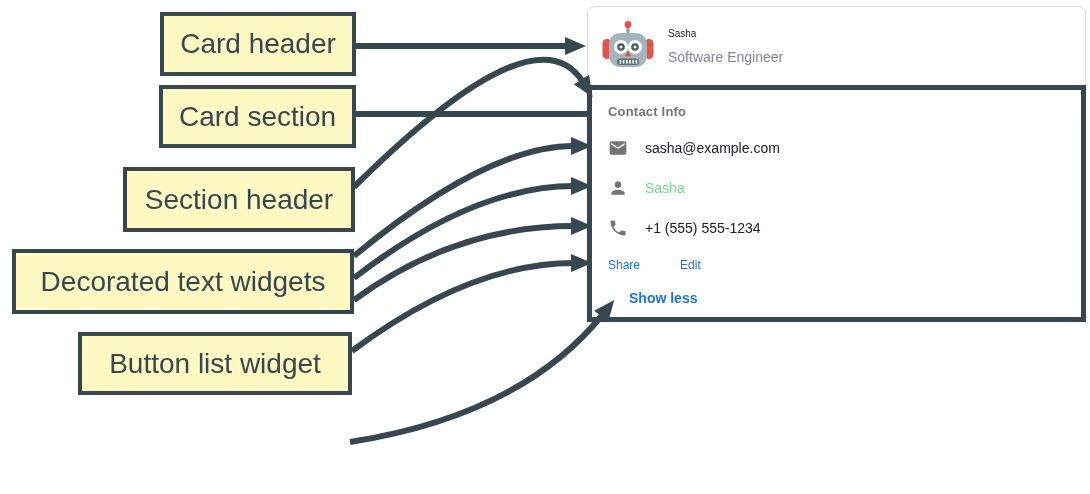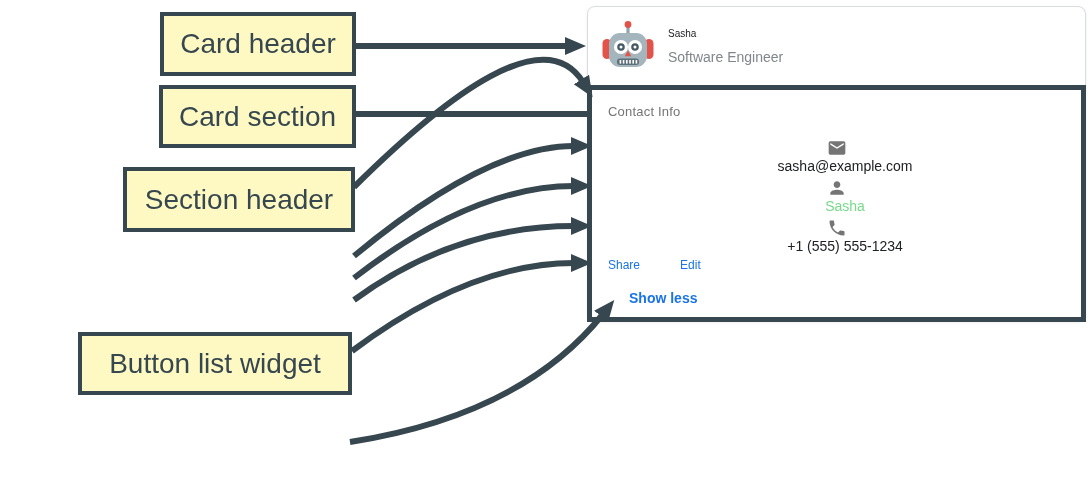--- a/index.html
+++ b/index.html
@@ -29,22 +29,22 @@
   }
   .avatar { width:56px; height:56px; flex:0 0 56px; }
   .header-text { margin-left:12px; }
   .card-title { font-size:10px; font-weight:500; color:#202124; }
   .card-subtitle { font-size:14px; color:#80868B; margin-top:10px; }
   .card-section {
     position:absolute; left:-1px; right:-1px; top:78px; bottom:-1px;
     box-sizing:border-box; background:#ffffff;
     border:5px solid #37474F; padding:14px 16px 0 16px;
   }
-  .section-title { font-size:13px; font-weight:400; color:#757575; letter-spacing:0.2px; }
-  .dt-row { display:flex; align-items:center; height:20px;flex-direction:column; }
+  .section-title { font-size:13px; font-weight:700; color:#757575; letter-spacing:0.2px; }
+  .dt-row { display:flex; align-items:center; height:20px; }
   .dt-row.first { margin-top:19px; }
   .dt-row + .dt-row { margin-top:20px; }
   .dt-icon { width:20px; height:20px; flex:0 0 20px; }
   .dt-text { margin-left:17px; font-size:14px; color:#202124; }
   .dt-text.online { color:#76DB8A; }
   .btn-row { margin-top:17px; display:flex; align-items:center; height:20px; }
   .text-btn {
     font-size:12px; font-weight:500; color:#1A73E8; background:none; border:none;
     padding:0; cursor:pointer; font-family:"Liberation Sans", sans-serif;
   }
@@ -77,20 +77,23 @@
   </svg>
 
   <div class="label-box" style="left:160px; top:12px; width:196px; height:64px;">
     <span>Card header</span>
   </div>
   <div class="label-box" style="left:159px; top:85px; width:197px; height:63px;">
     <span>Card section</span>
   </div>
   <div class="label-box" style="left:123px; top:167px; width:232px; height:65px;">
     <span>Section header</span>
+  </div>
+  <div class="label-box" style="left:12px; top:249px; width:342px; height:65px;">
+    <span>Decorated text widgets</span>
   </div>
   <div class="label-box" style="left:78px; top:332px; width:274px; height:63px;text-align:right;">
     <span>Button list widget</span>
   </div>
 
   <div class="card">
 
     <div class="card-header">
       <svg class="avatar" viewBox="0 0 56 56">
         <rect x="26.4" y="7" width="3.2" height="11" fill="#90A4AE"></rect>

